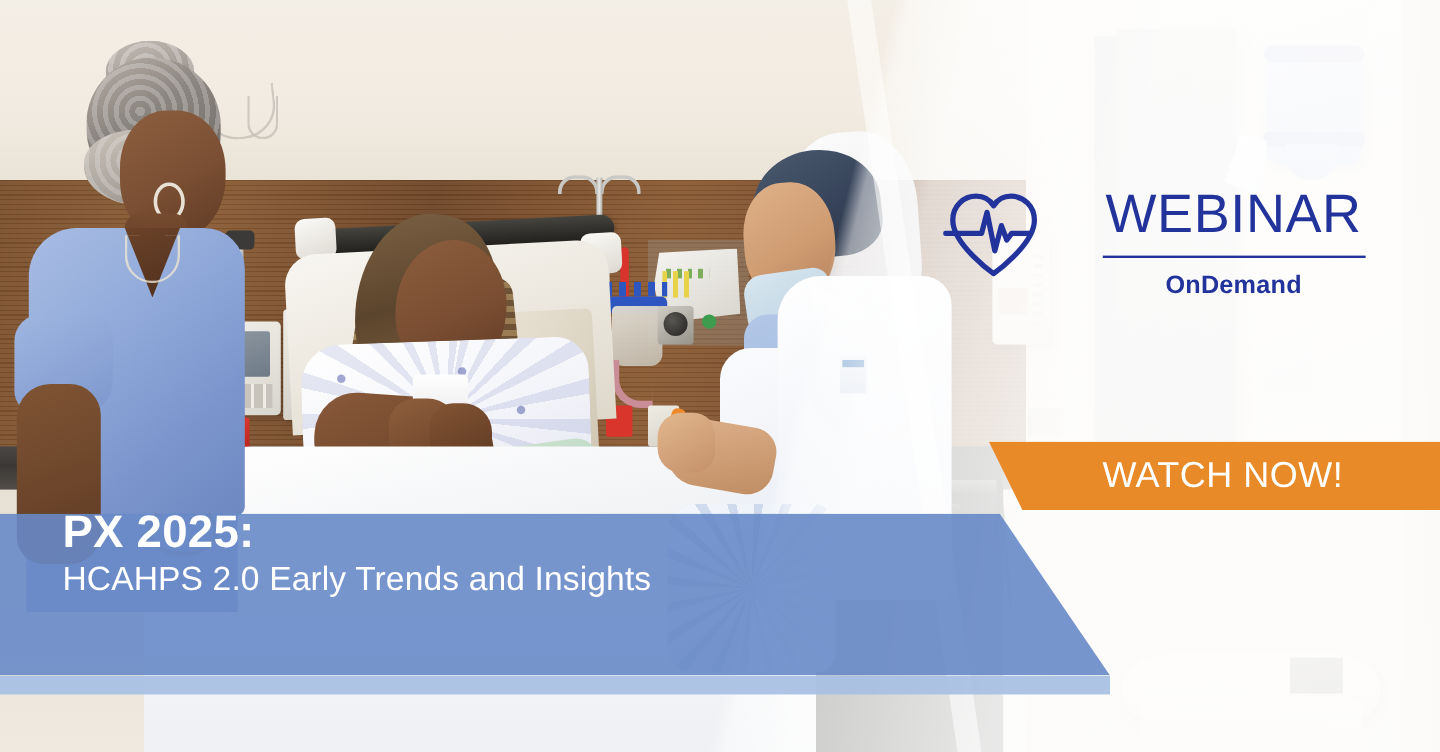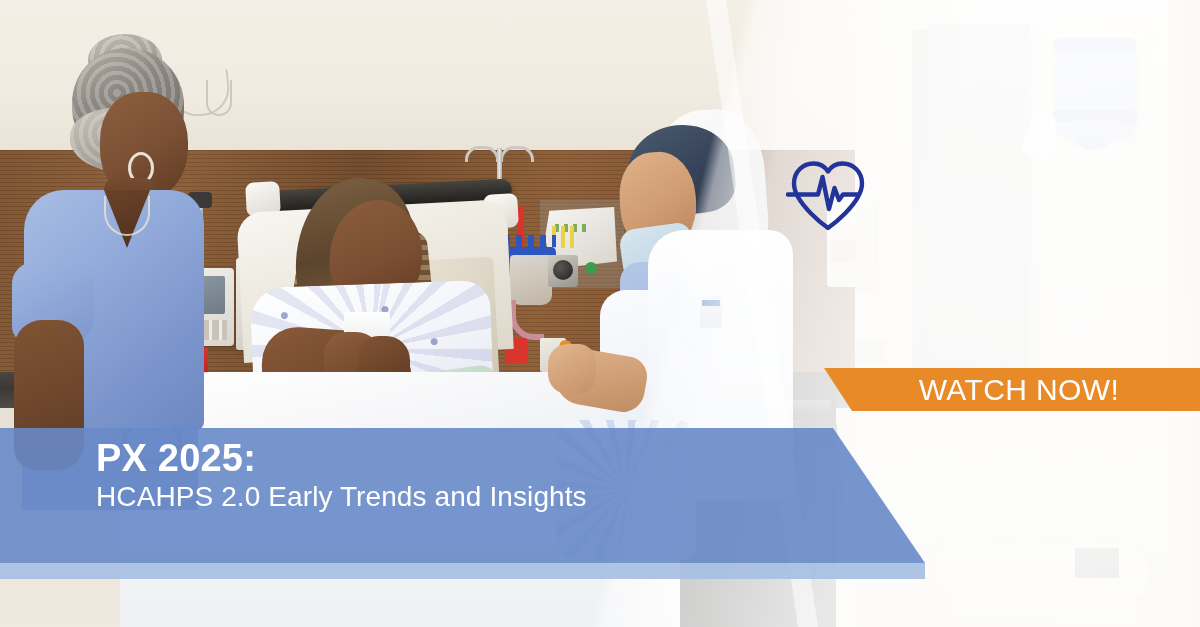--- a/index.html
+++ b/index.html
@@ -595,21 +595,21 @@
     font-size:45px; letter-spacing:.5px; line-height:1;
     font-weight:400; color:#22349c;
   }
   .webinar-rule { width:219px; height:2px; background:#22349c; margin:13px auto 0; }
   .webinar-sub {
     margin-top:11px; font-size:21px; font-weight:700; color:#22349c; letter-spacing:.2px;
   }
 
   
   .cta {
-    position:absolute; left:816px; top:368px; width:384px; height:43px;
+    position:absolute; left:816px; top:368px; width:384px; height:57px;
     background:#e98a28;
     clip-path:polygon(8px 0, 100% 0, 100% 100%, 36px 100%);
   }
   .cta-label {
     position:absolute; left:0; top:0; right:0; bottom:0;
     display:flex; align-items:center; justify-content:center;
     color:#ffffff; font-size:30px; font-weight:400; letter-spacing:.4px;
     padding-left:22px;
   }
 
@@ -617,21 +617,21 @@
   .title-banner {
     position:absolute; left:0; top:428px; width:925px; height:135px;
     background:rgba(104,137,200,.90);
     clip-path:polygon(0 0, 833px 0, 925px 100%, 0 100%);
   }
   .title-strip {
     position:absolute; left:0; top:563px; width:925px; height:16px;
     background:rgba(168,192,227,.93);
     clip-path:polygon(0 0, 925px 0, 927px 100%, 0 100%);
   }
-  .title-wrap { position:absolute; left:52px; top:436px; width:830px;margin-left:44px; }
+  .title-wrap { position:absolute; left:52px; top:422px; width:830px; }
   .title-line1 {
     font-size:38px; font-weight:700; color:#ffffff; line-height:1.16; letter-spacing:.2px;
   }
   .title-line2 {
     font-size:28px; font-weight:400; color:#ffffff; line-height:1.22; letter-spacing:.1px;
   }
 </style>
 </head>
 <body>
 
@@ -761,20 +761,25 @@
     <div class="sweep-edge"></div>
   </div>
 
   <div class="heart-icon">
     <svg viewBox="0 0 84 78" width="84" height="78" aria-hidden="true">
       <path d="M42 72 C42 72 8 48 8 27.5 C8 15.5 17 7.5 27.5 7.5 C34.5 7.5 39.5 11.5 42 15.5 C44.5 11.5 49.5 7.5 56.5 7.5 C67 7.5 76 15.5 76 27.5 C76 48 42 72 42 72 Z" fill="none" stroke="#22349C" stroke-width="4.4" stroke-linejoin="round"></path>
       <path d="M2 38.5 L26 38.5 L32 38.5 L36.5 21 L43 53 L48.5 32 L53 44 L57 38.5 L72 38.5" fill="none" stroke="#22349C" stroke-width="4.4" stroke-linecap="round" stroke-linejoin="round"></path>
     </svg>
   </div>
 
+  <div class="webinar-block">
+    <div class="webinar-word">WEBINAR</div>
+    <div class="webinar-rule"></div>
+    <div class="webinar-sub">OnDemand</div>
+  </div>
 
   <div class="cta">
     <div class="cta-label">WATCH NOW!</div>
   </div>
 
   <div class="title-banner"></div>
   <div class="title-strip"></div>
   <div class="title-wrap">
     <div class="title-line1">PX 2025:</div>
     <div class="title-line2">HCAHPS 2.0 Early Trends and Insights</div>

